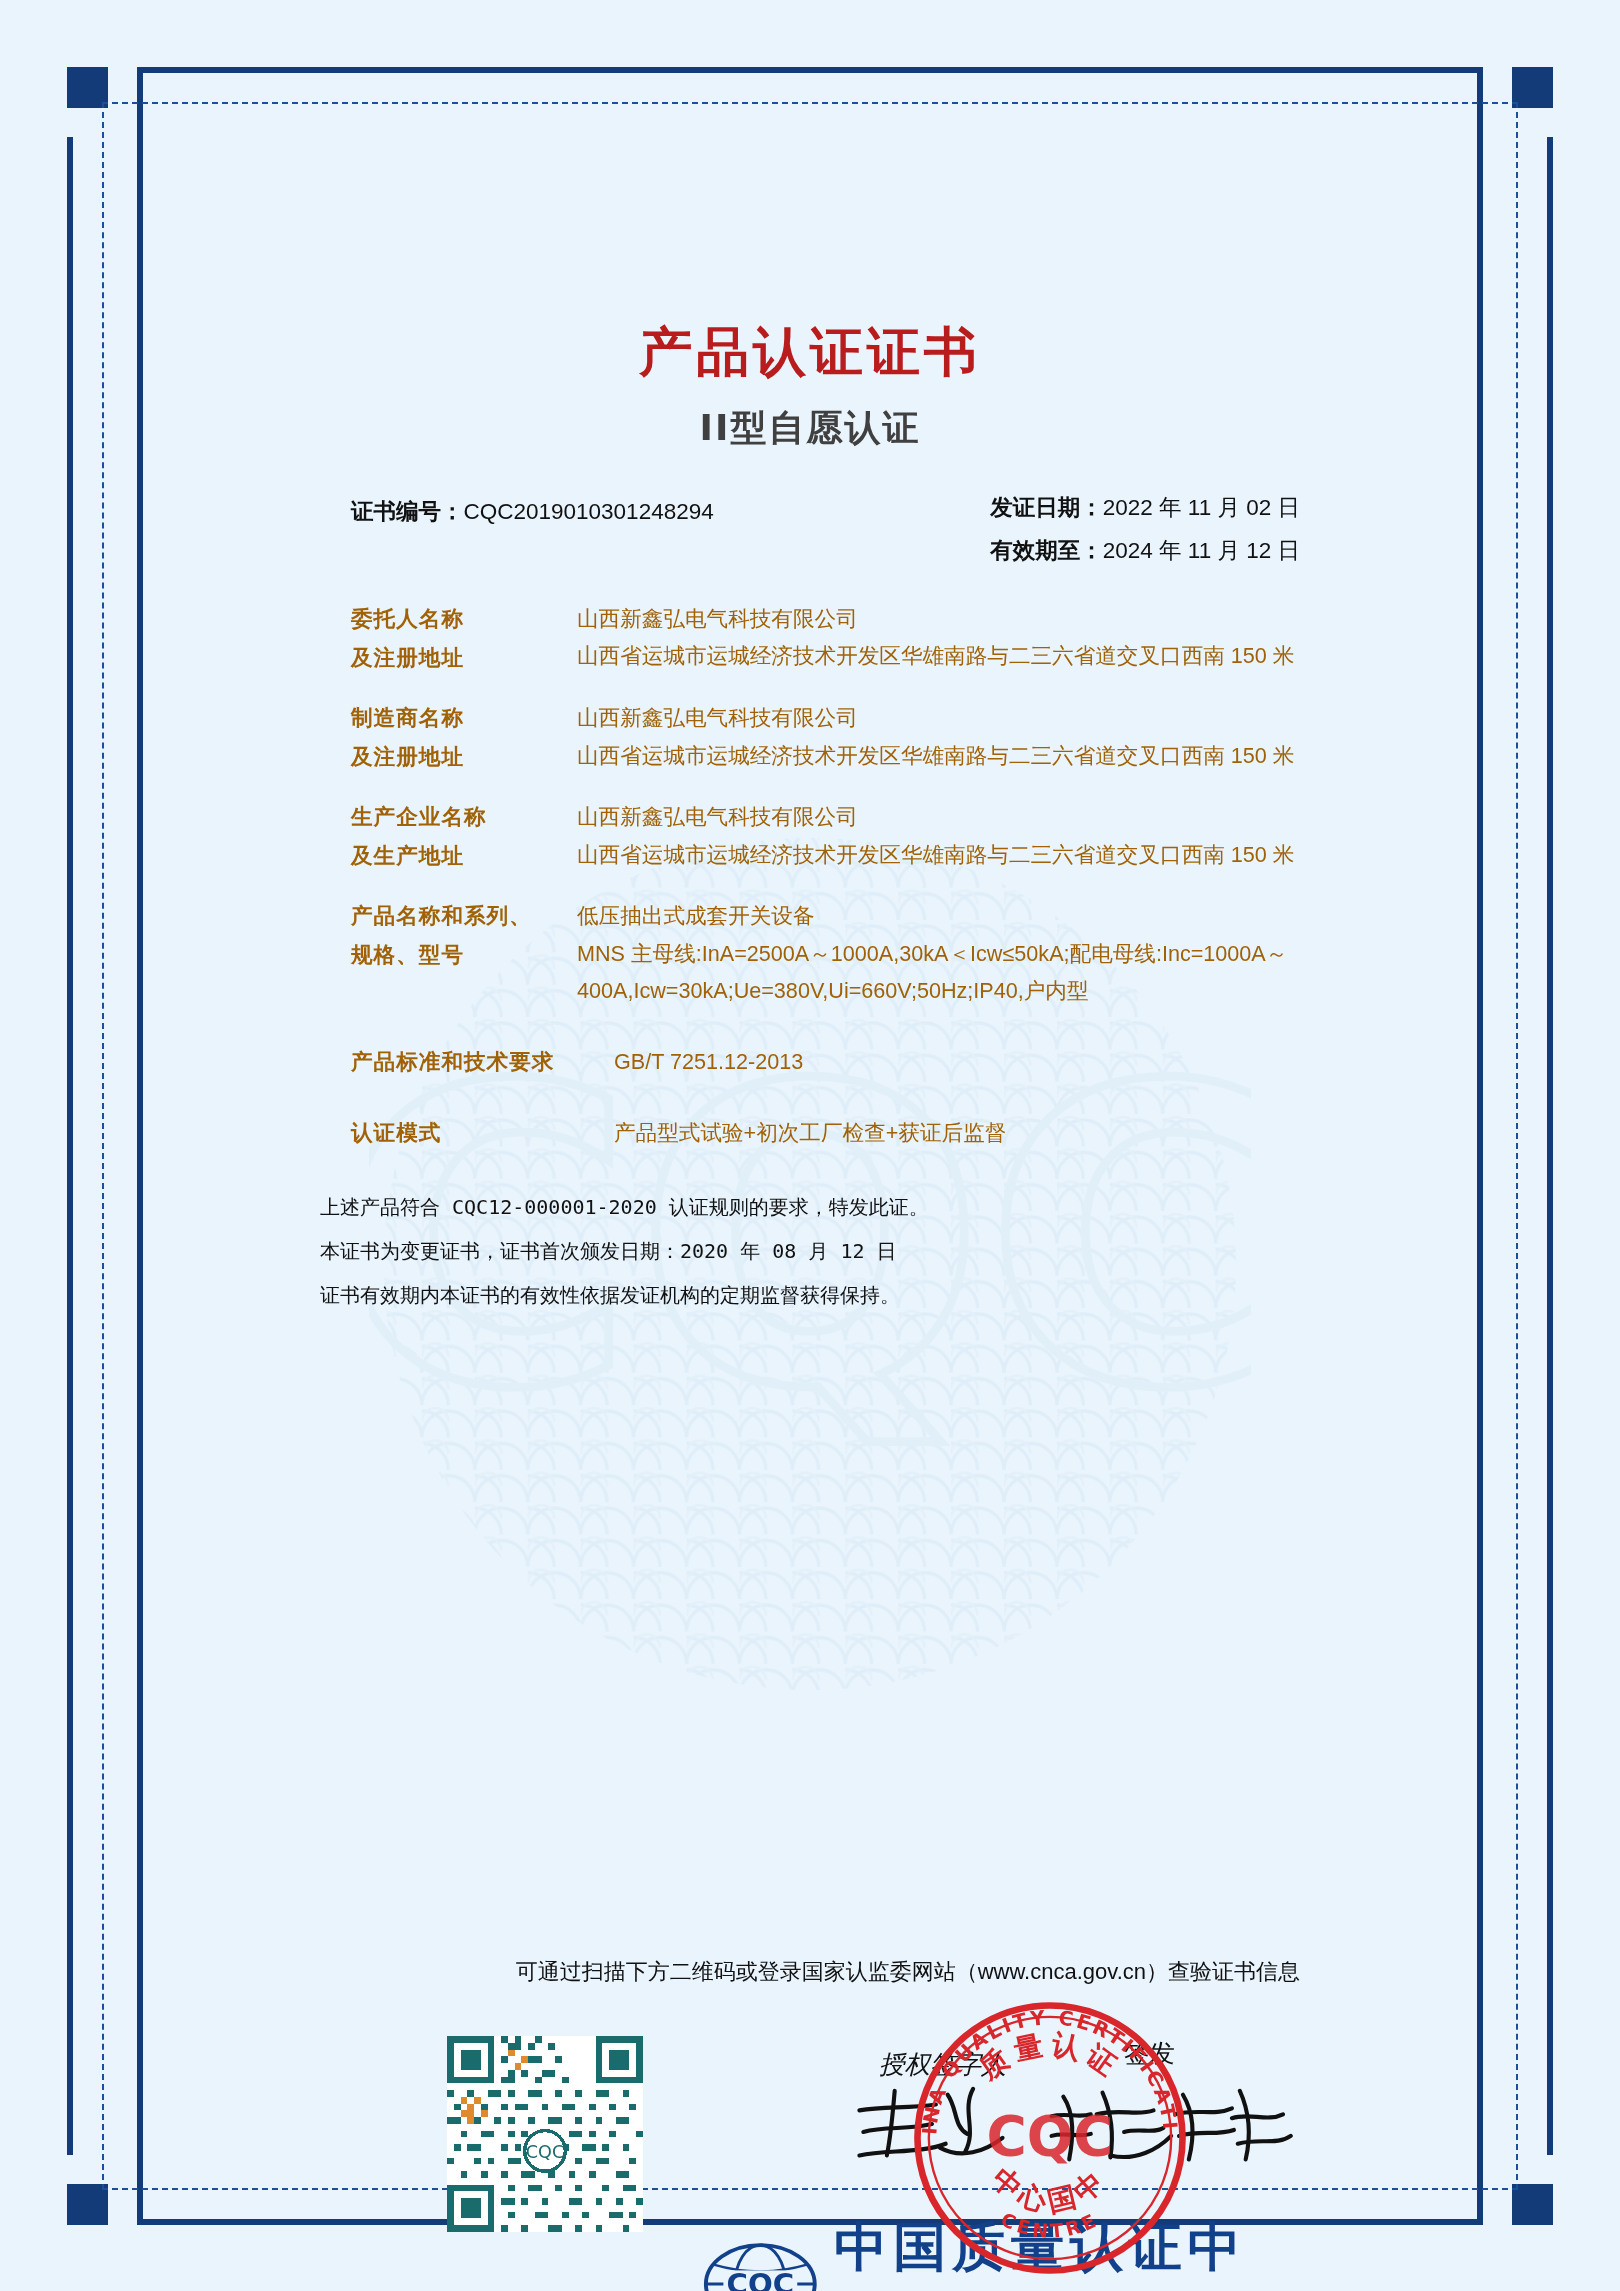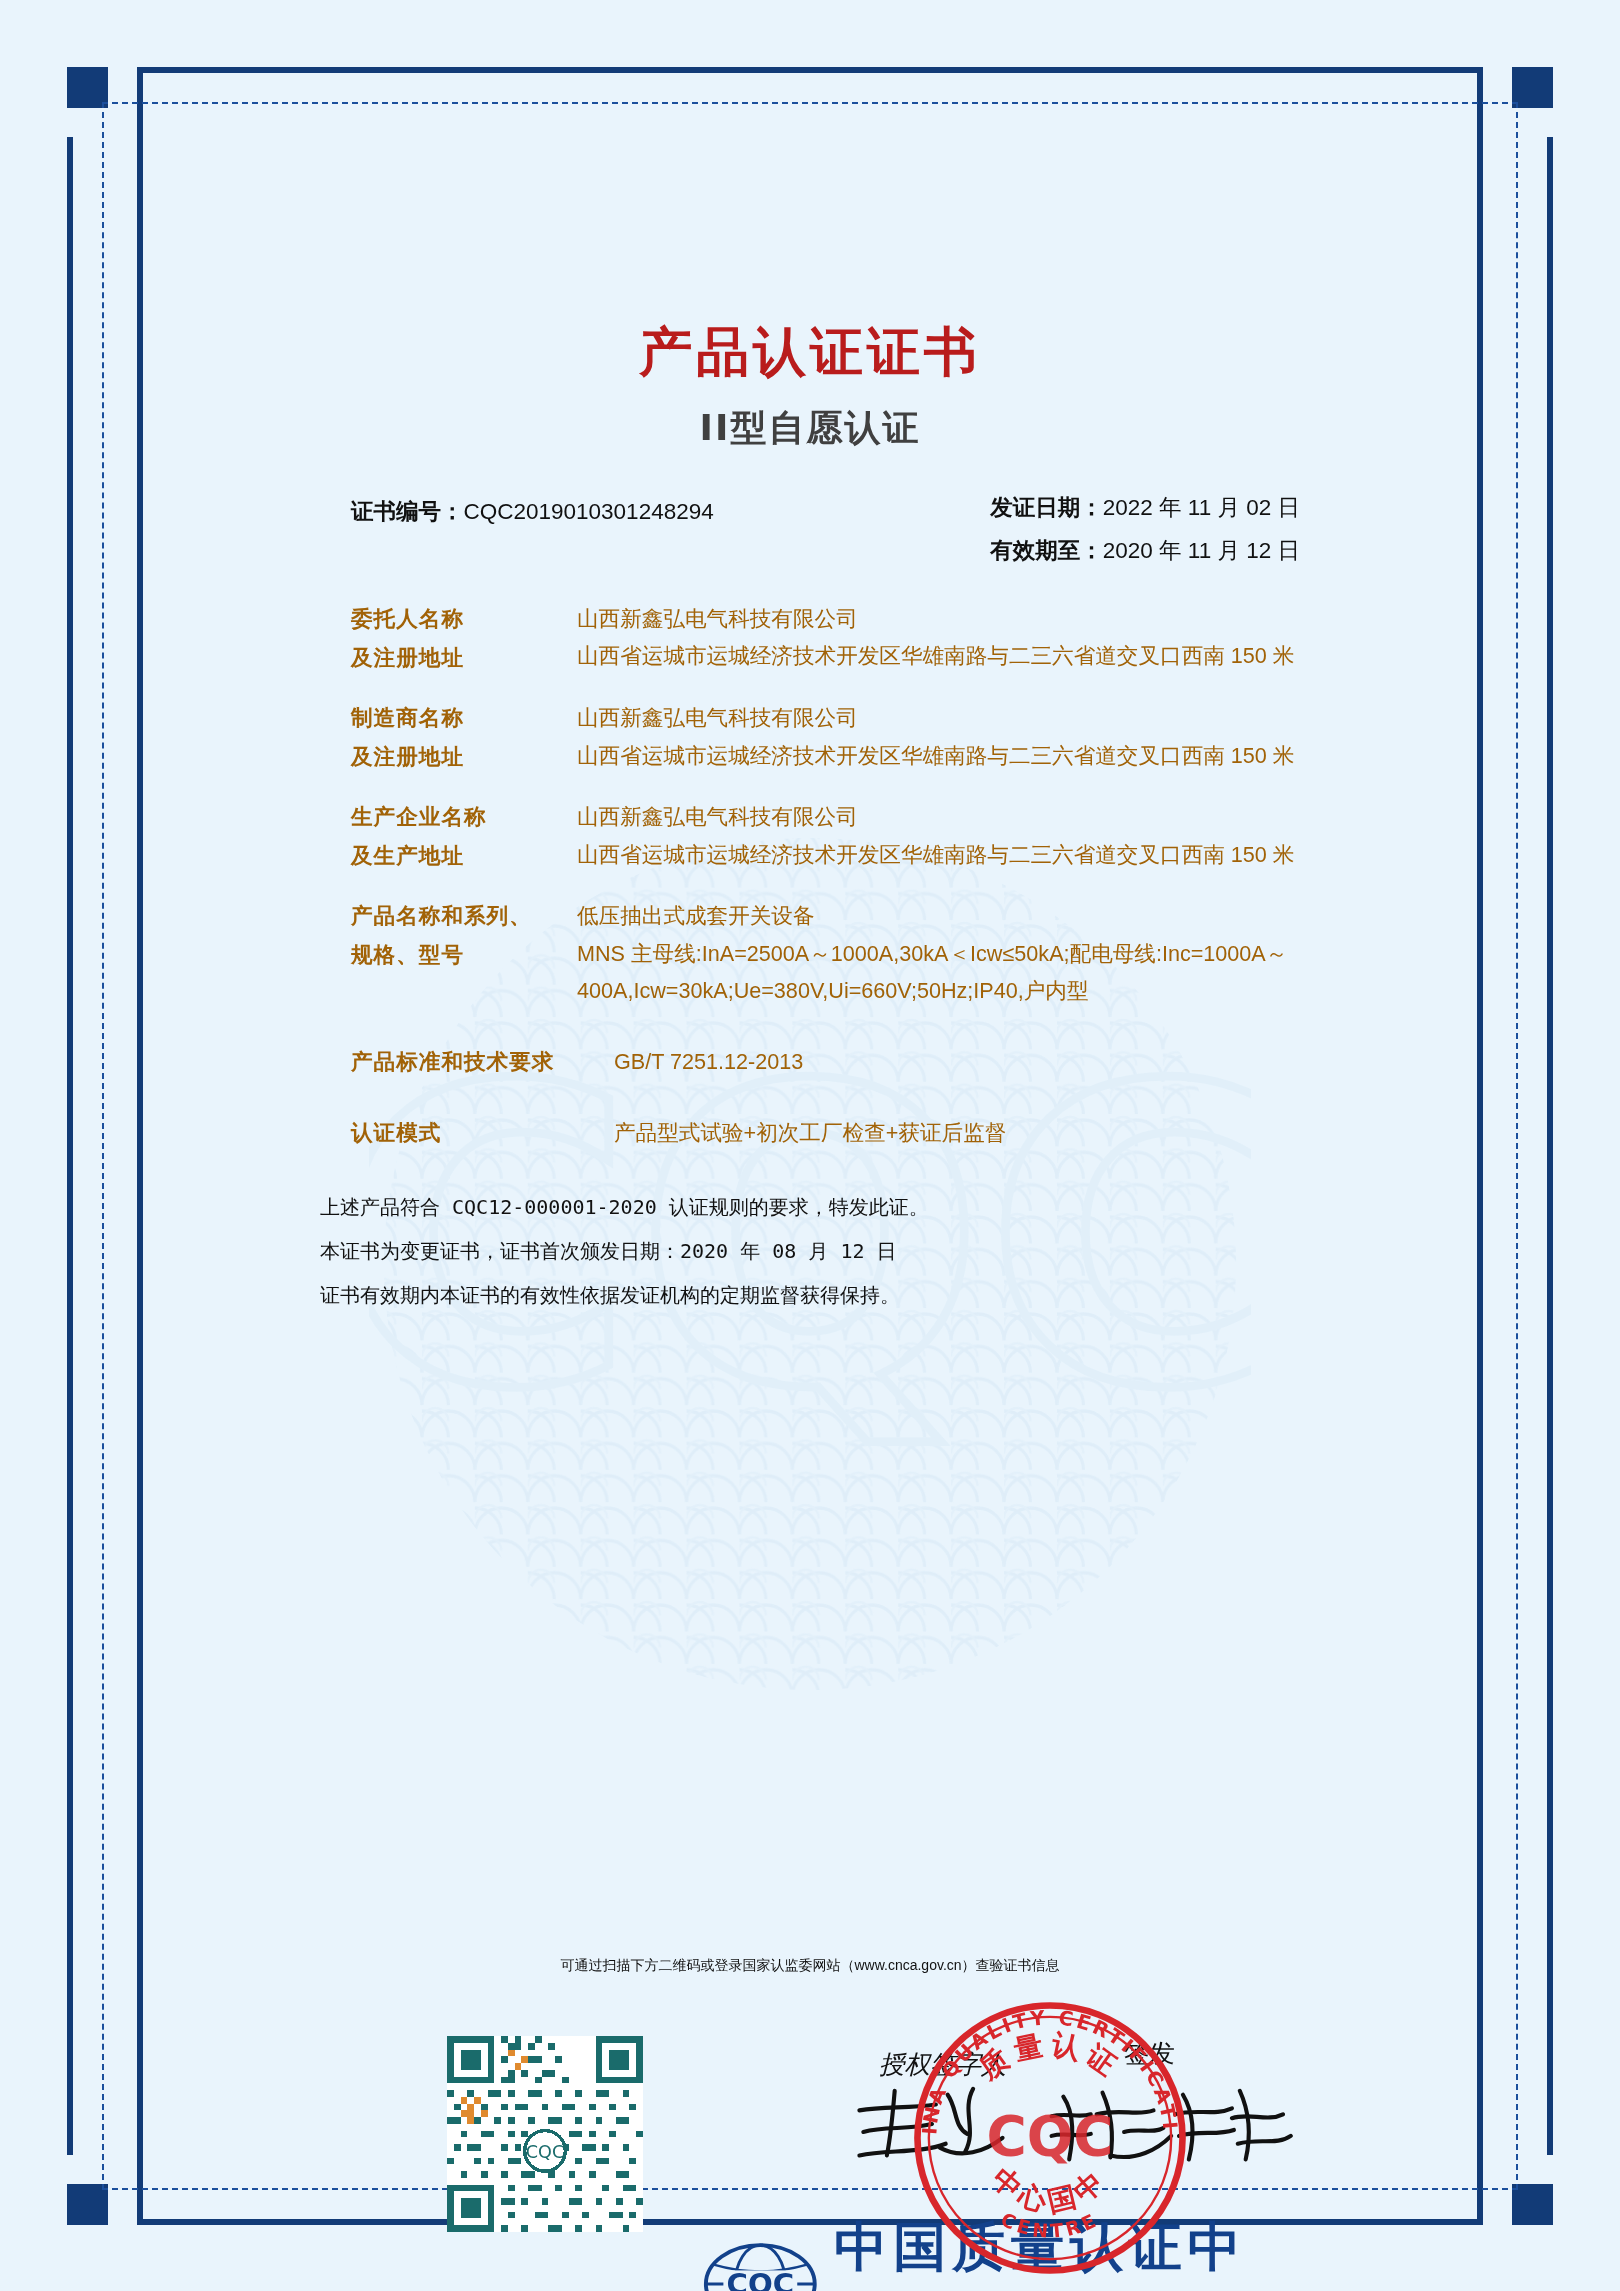--- a/index.html
+++ b/index.html
@@ -162,22 +162,22 @@
     letter-spacing: 0px;
   }
   .note div { margin-bottom: 3.9px; }
 
   
   .verify-line {
     position: absolute;
     left: 0;
     right: 0;
     top: 1666px;
-    text-align: center;
-    font-size: 14px;
+    text-align: right;
+    font-size: 22px;
     color: #111;
   }
   .qr {
     position: absolute;
     left: 127px;
     top: 1745px;
     width: 196px;
     height: 196px;
   }
   .sign-area {
@@ -259,21 +259,21 @@
 
       <div class="meta-row">
         <div class="cert-no">
           <span class="lbl">证书编号：</span><span>CQC2019010301248294</span>
         </div>
         <div class="dates">
           <div>
             <span class="lbl">发证日期：</span><span>2022 年 11 月 02 日</span>
           </div>
           <div>
-            <span class="lbl">有效期至：</span><span>2020 年 11 月 12 日</span>
+            <span class="lbl">有效期至：</span><span>2024 年 11 月 12 日</span>
           </div>
         </div>
       </div>
 
       <div class="field">
         <div class="label">委托人名称</div>
         <div class="label2">及注册地址</div>
         <div class="value">
           <div>山西新鑫弘电气科技有限公司</div>
           <div>山西省运城市运城经济技术开发区华雄南路与二三六省道交叉口西南 150 米</div>

